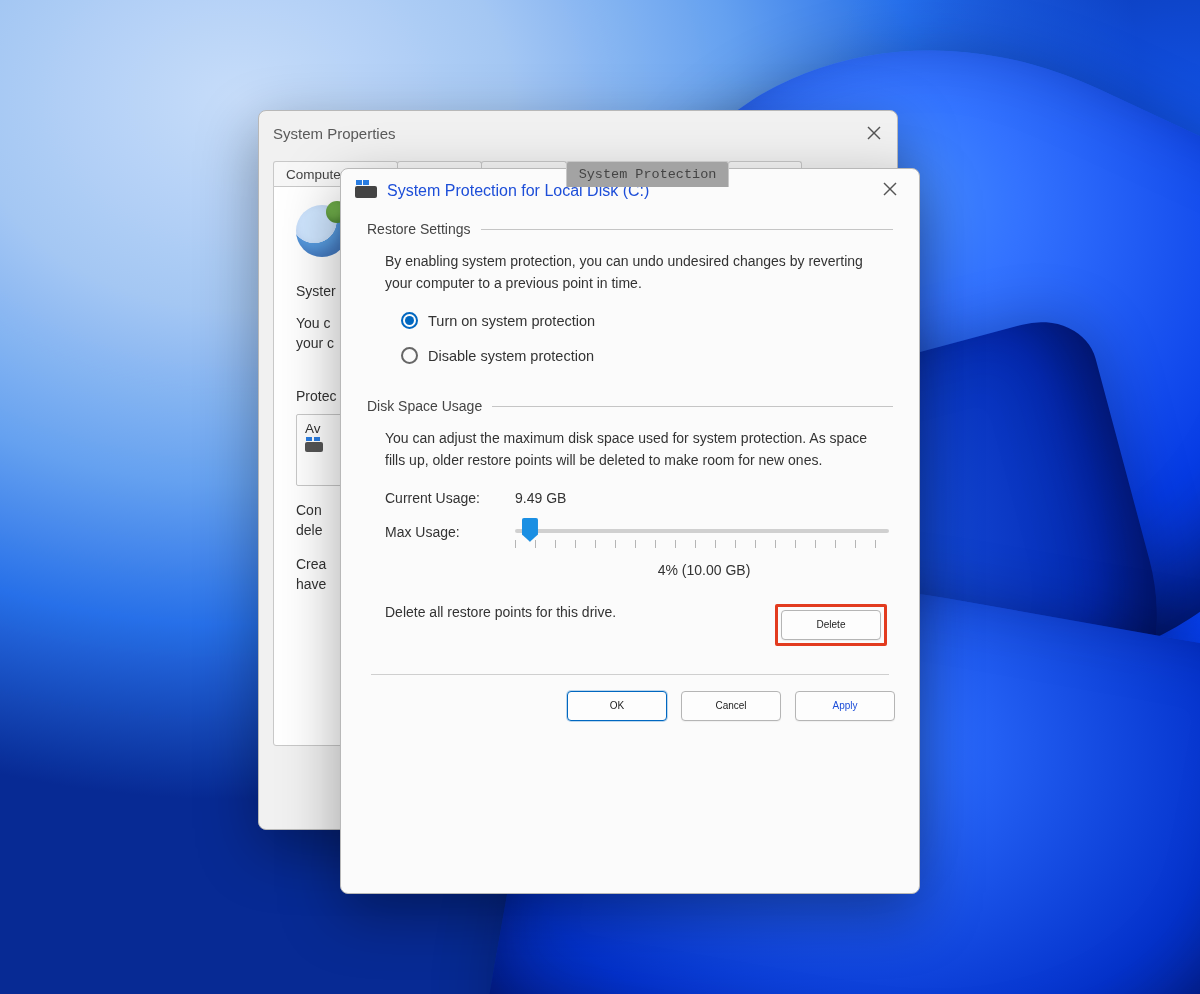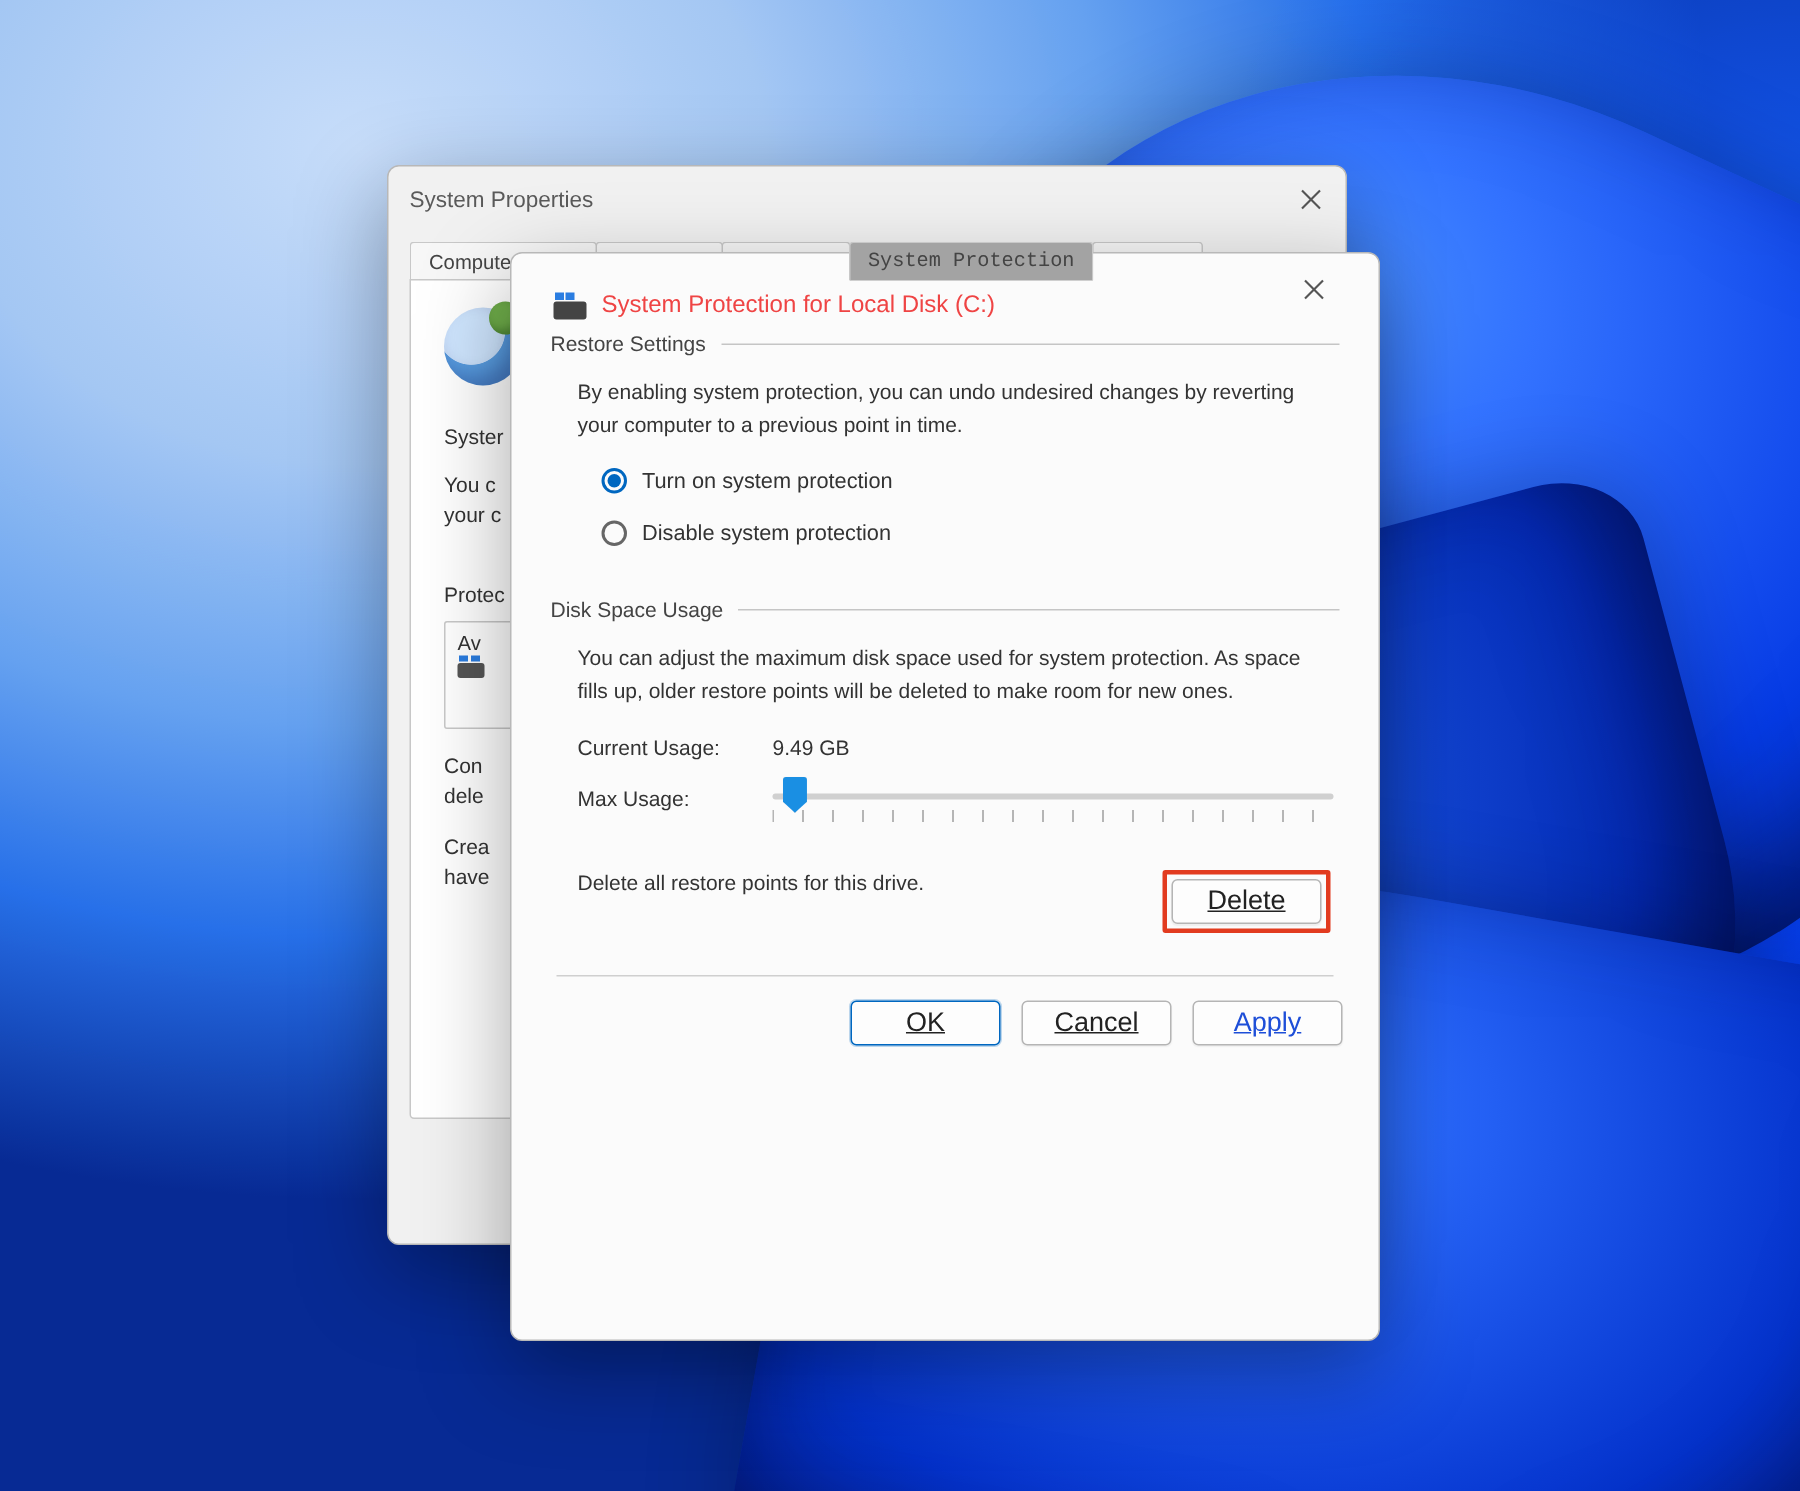--- a/index.html
+++ b/index.html
@@ -93,22 +93,22 @@
     width:18px; height:10px; background:#555; border-radius:2px; position:relative;
   }
   .disk-ico-sm::before{
     content:""; position:absolute; left:1px; top:-5px; width:6px; height:4px;
     background:#2a7de1; box-shadow:8px 0 0 #2a7de1;
   }
 
   
   .win.dialog { left:340px; top:168px; width:580px; height:726px; background:#fbfbfb;}
   .dlg-titlebar {
-    display:flex; align-items:flex-end; height:44px; padding:0 28px; gap:10px;
-    font-size:16px; color:#ef4444;
+    display:flex; align-items:center; height:44px; padding:0 14px; gap:10px;
+    font-size:16px; color:#1d4ed8;
   }
   .disk-ico {
     width:22px; height:12px; background:#444; border-radius:2px; position:relative; margin-top:2px;
   }
   .disk-ico::before{
     content:""; position:absolute; left:1px; top:-6px; width:6px; height:5px; background:#2a7de1;
     box-shadow:7px 0 0 #2a7de1;
   }
   .dlg-close { margin-left:auto; cursor:pointer; padding:6px;}
   .dlg-body { padding: 6px 26px 0 26px; color:#333;}
@@ -147,23 +147,22 @@
     box-shadow:0 1px 2px rgba(0,0,0,.25);
   }
   .slider-caption { text-align:center; margin:8px 0 0 148px; font-size:14px;}
   .delete-row {
     display:flex; align-items:flex-start; justify-content:space-between;
     margin:26px 6px 0 18px; gap:20px;
   }
   .btn {
     min-width:100px; height:30px; padding:0 18px;
     background:#fdfdfd; border:1px solid #b5b5b5; border-radius:4px;
-    font-size:18px; color:#222; cursor:pointer;
+    font-size:10px; color:#222; cursor:pointer;
     box-shadow: 0 1px 1px rgba(0,0,0,.05);
-    text-decoration: underline;
   }
   .btn.disabled { color:#1d4ed8; cursor:default;}
   .highlight-box { border:3px solid #e23b1f; padding:3px; border-radius:2px;}
   .sep { height:1px; background:#cfcfcf; margin:28px 4px 0 4px;}
   .footer {
     display:flex; gap:14px; justify-content:flex-end; padding:16px 24px;
   }
   .btn.primary { border-color:#0067c0; box-shadow:0 0 0 1px rgba(0,103,192,.25);}
 </style>
 </head>
@@ -256,20 +255,21 @@
     </div>
 
     <div class="slider-wrap">
       <span class="k">Max Usage:</span>
       <div class="slider">
         <div class="track"></div>
         <div class="ticks"></div>
         <div class="thumb" id="slider-thumb" style="left: 4%;"></div>
       </div>
     </div>
+    <div class="slider-caption">4% (10.00 GB)</div>
 
     <div class="delete-row">
       <span>Delete all restore points for this drive.</span>
       <span class="highlight-box">
         <button class="btn">Delete</button>
       </span>
     </div>
 
     <div class="sep"></div>
   </div>

